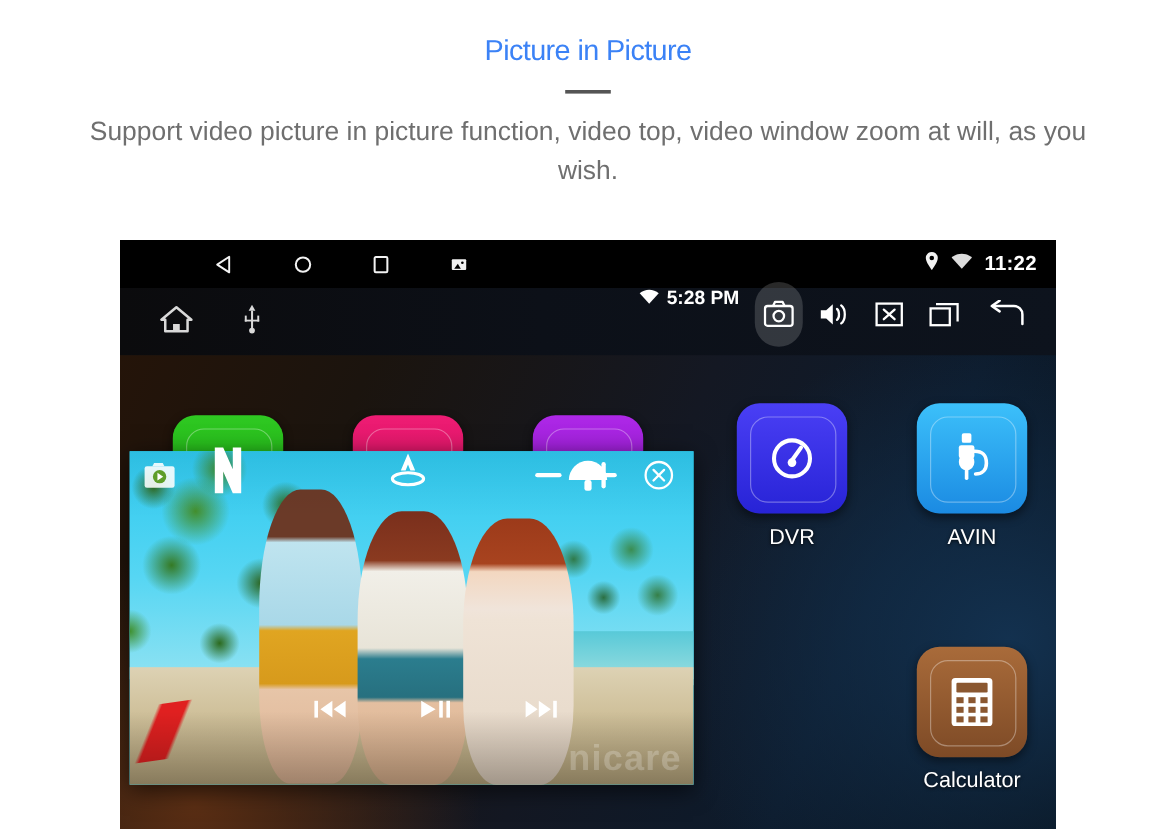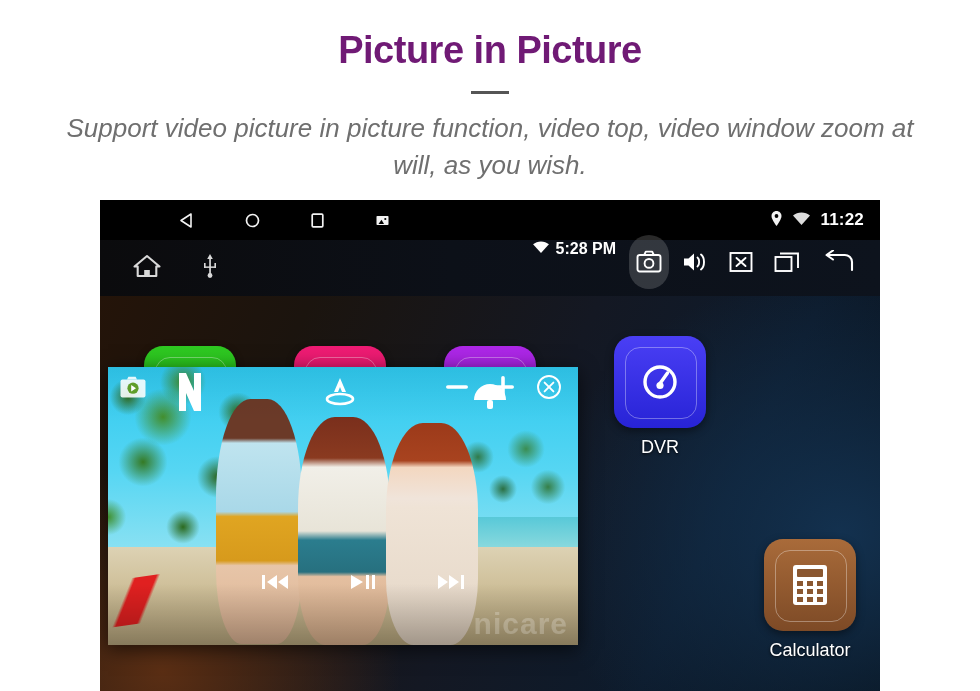--- a/index.html
+++ b/index.html
@@ -6,32 +6,31 @@
   html, body {
     width: 980px; height: 691px;
     background: #ffffff;
     font-family: "Liberation Sans", sans-serif;
     overflow: hidden;
   }
 
   
   .page-header { width: 980px; padding-top: 30px; text-align: center; }
   .page-title {
-    font-size: 38px; font-weight: bold; color: #701a75;
+    font-size: 24px; font-weight: normal; color: #3b82f6;
     letter-spacing: -0.5px; line-height: 1.1;
   }
   .title-rule {
     width: 38px; height: 3px; background: #555555;
     margin: 19px auto 0 auto;
   }
   .page-subtitle {
     margin: 16px auto 0 auto; width: 880px;
-    font-size: 26px; color: #6f6f6f; line-height: 1.45;
+    font-size: 22px; color: #6f6f6f; line-height: 1.45;
     font-weight: 300;
-    font-style: italic;
   }
 
   
   .device-screen {
     position: absolute; left: 100px; top: 200px;
     width: 780px; height: 491px;
     overflow: hidden;
     background: #0b0f16;
   }
 
@@ -104,21 +103,21 @@
   }
   .app-label {
     margin-top: 9px; color: #ffffff; font-size: 18px;
     text-shadow: 0 1px 3px rgba(0,0,0,0.85);
     white-space: nowrap;
   }
   .tile-icon { position: relative; z-index: 2; }
 
   
   .pip-window {
-    position: absolute; left: 8px; top: 167px;
+    position: absolute; left: 8px; top: 176px;
     width: 470px; height: 278px;
     overflow: hidden;
     box-shadow: 0 4px 18px rgba(0,0,0,0.6);
     background: #2ad2f0;
   }
   .pip-video { position: absolute; inset: 0; overflow: hidden; }
   
   .v-sky { position: absolute; left: 0; top: 0; width: 470px; height: 190px;
     background: linear-gradient(to bottom, #2fc9ef 0%, #56d6f3 55%, #8fe2f2 100%); }
   
@@ -338,20 +337,32 @@
       <div class="app-tile" style="background:linear-gradient(to bottom,#4a3ff5 0%,#2723d6 100%);">
         <svg class="tile-icon" width="44" height="44" viewBox="0 0 44 44">
           <circle cx="22" cy="22" r="15" fill="none" stroke="#ffffff" stroke-width="3.4"></circle>
           <path d="M22 23.5 29.5 13" fill="none" stroke="#ffffff" stroke-width="3.4" stroke-linecap="round"></path>
           <circle cx="22" cy="25.5" r="3.6" fill="#ffffff"></circle>
         </svg>
       </div>
       <div class="app-label">DVR</div>
     </div>
 
+    <div class="app-cell" style="left:632px; top:40px;">
+      <div class="app-tile" style="background:linear-gradient(to bottom,#3cc0fa 0%,#1b8ae2 100%);">
+        <svg class="tile-icon" width="40" height="46" viewBox="0 0 40 46">
+          <rect x="11.5" y="2" width="8" height="8" rx="1.6" fill="#ffffff"></rect>
+          <rect x="9" y="12" width="13" height="11" rx="2" fill="#ffffff"></rect>
+          <ellipse cx="15.5" cy="26" rx="6.5" ry="7" fill="#ffffff"></ellipse>
+          <rect x="14" y="31" width="3" height="10" rx="1.4" fill="#ffffff"></rect>
+          <path d="M22 17c8 0 10 4 10 10s-4 9-9 9" fill="none" stroke="#ffffff" stroke-width="3" stroke-linecap="round"></path>
+        </svg>
+      </div>
+      <div class="app-label">AVIN</div>
+    </div>
 
 
     <div class="app-cell" style="left:632px; top:243px;">
       <div class="app-tile" style="background:linear-gradient(to bottom,#a96b3a 0%,#7d4a26 100%);">
         <svg class="tile-icon" width="40" height="44" viewBox="0 0 40 44">
           <rect x="3" y="2" width="34" height="40" rx="3" fill="#ffffff"></rect>
           <rect x="7" y="6" width="26" height="8" rx="1" fill="#8a5730"></rect>
           <rect x="7" y="18" width="6" height="5" fill="#8a5730"></rect>
           <rect x="17" y="18" width="6" height="5" fill="#8a5730"></rect>
           <rect x="27" y="18" width="6" height="5" fill="#8a5730"></rect>

